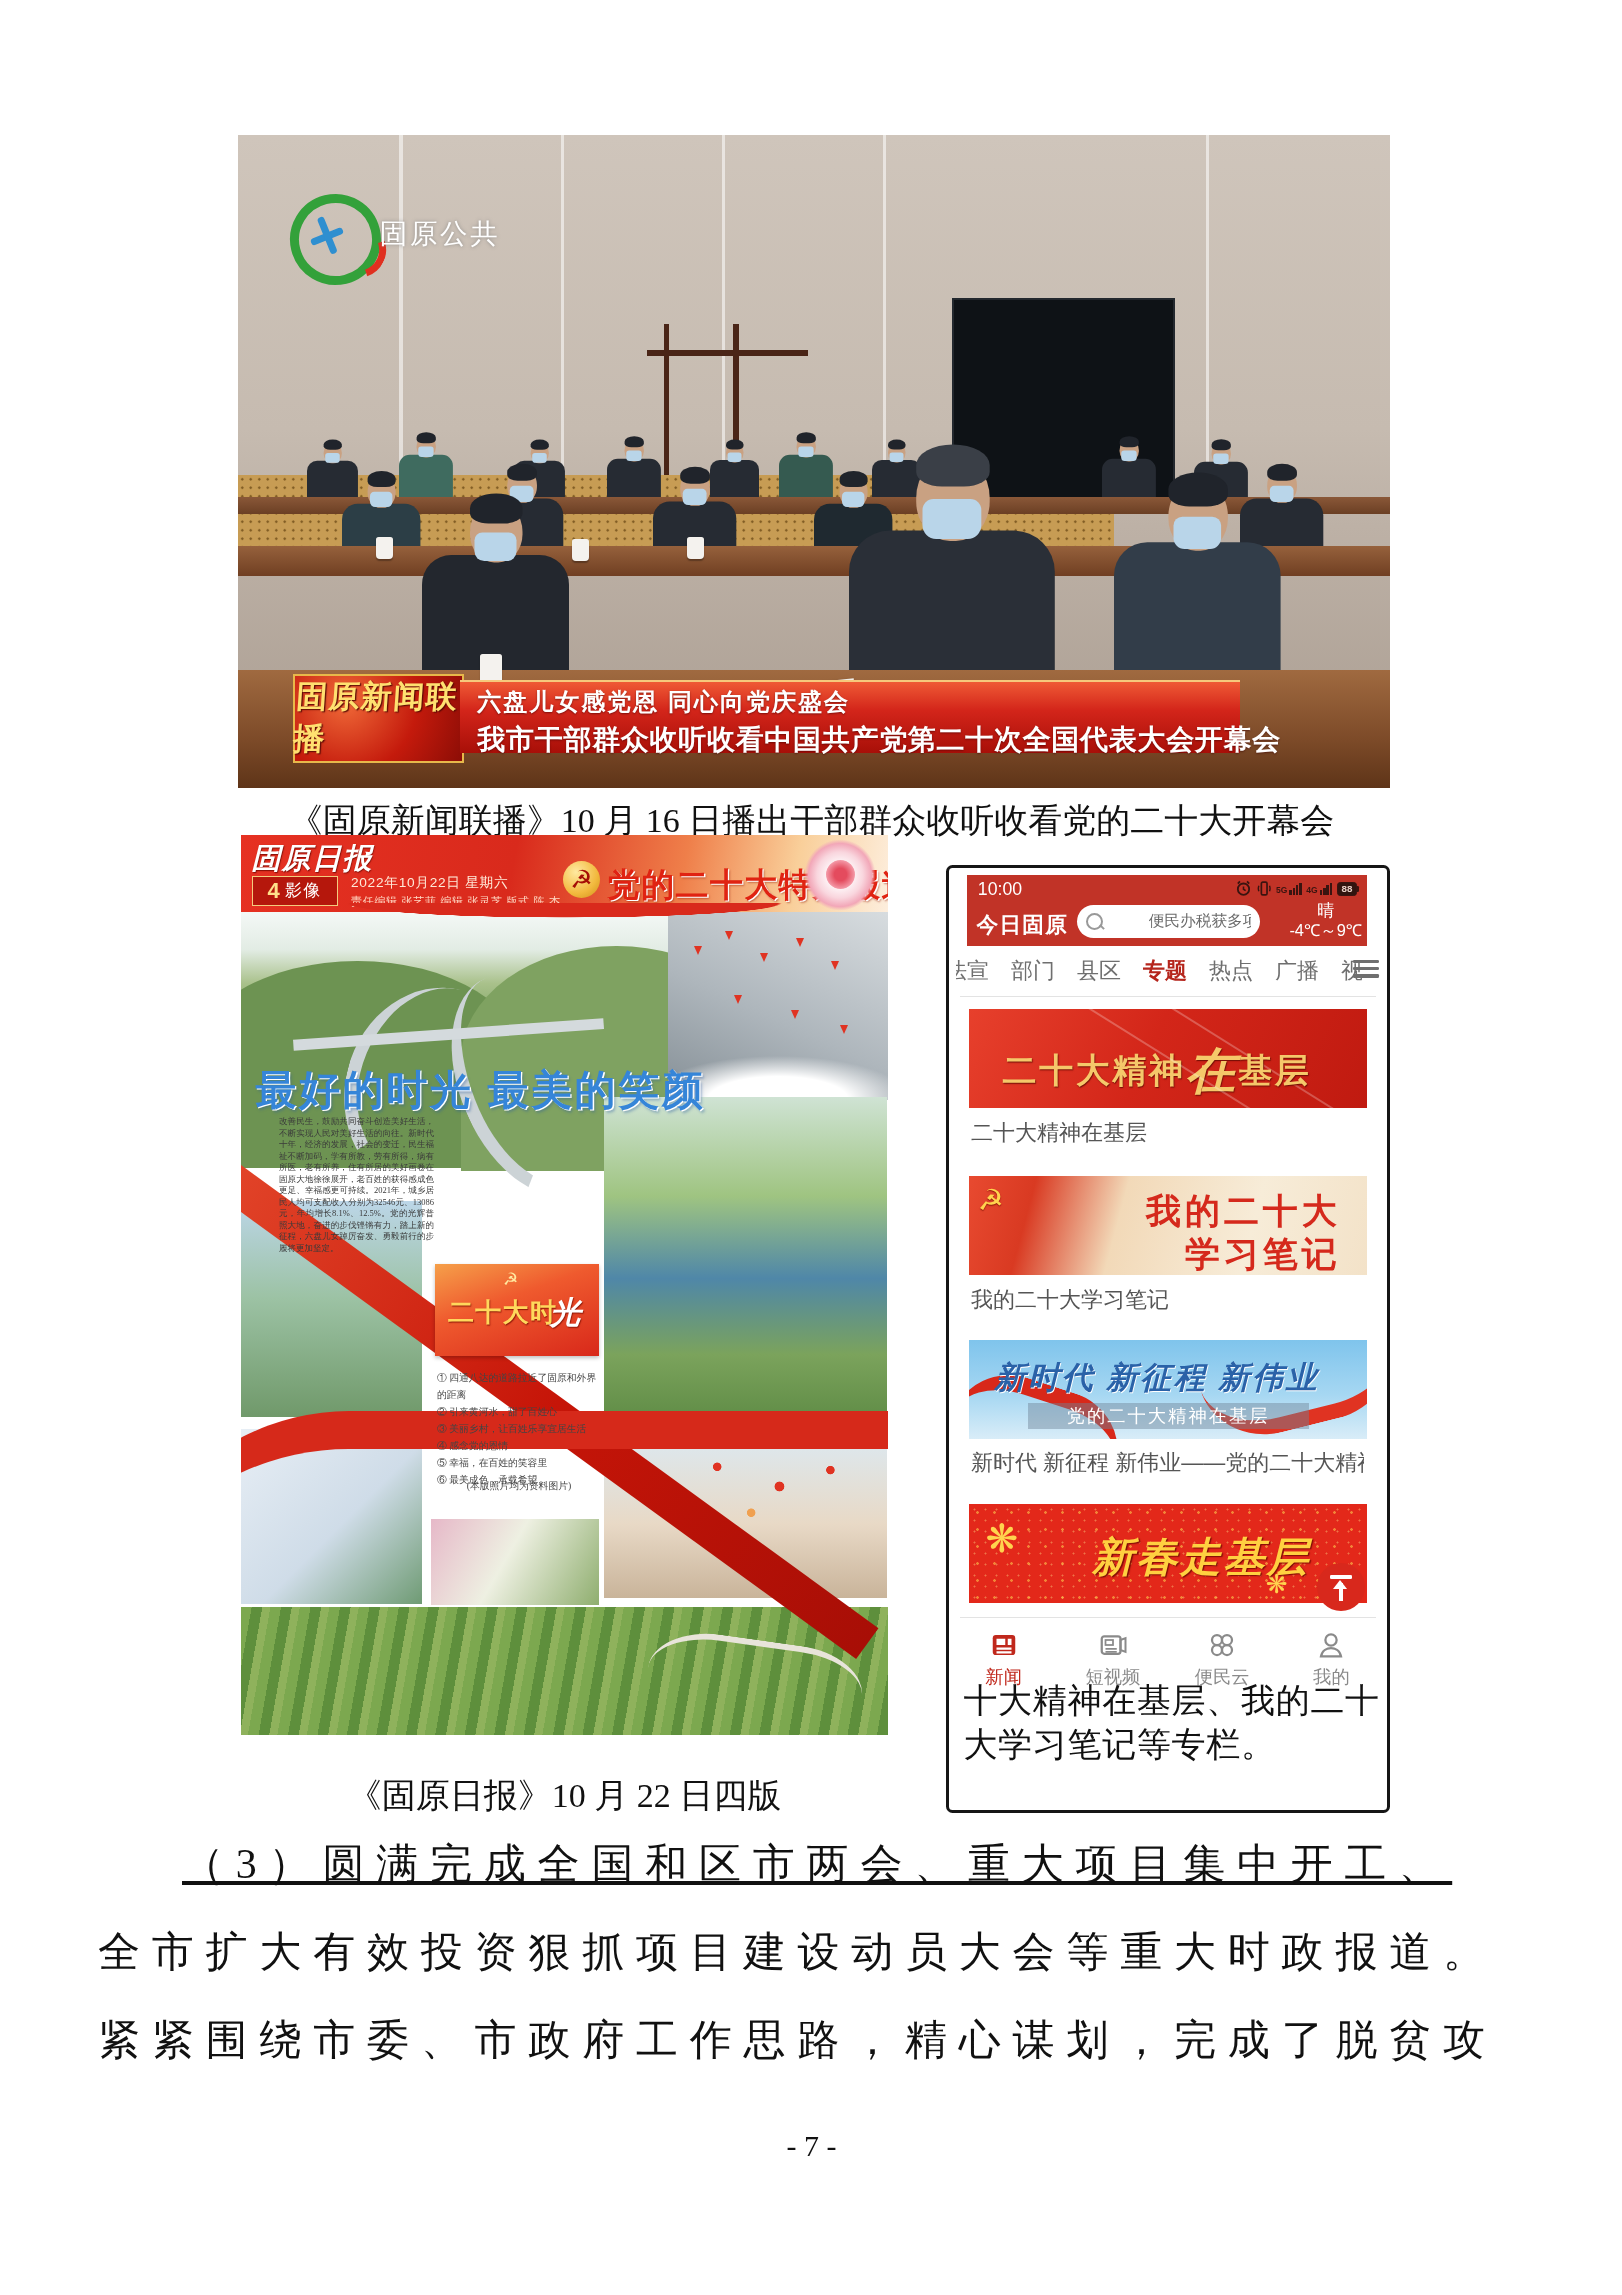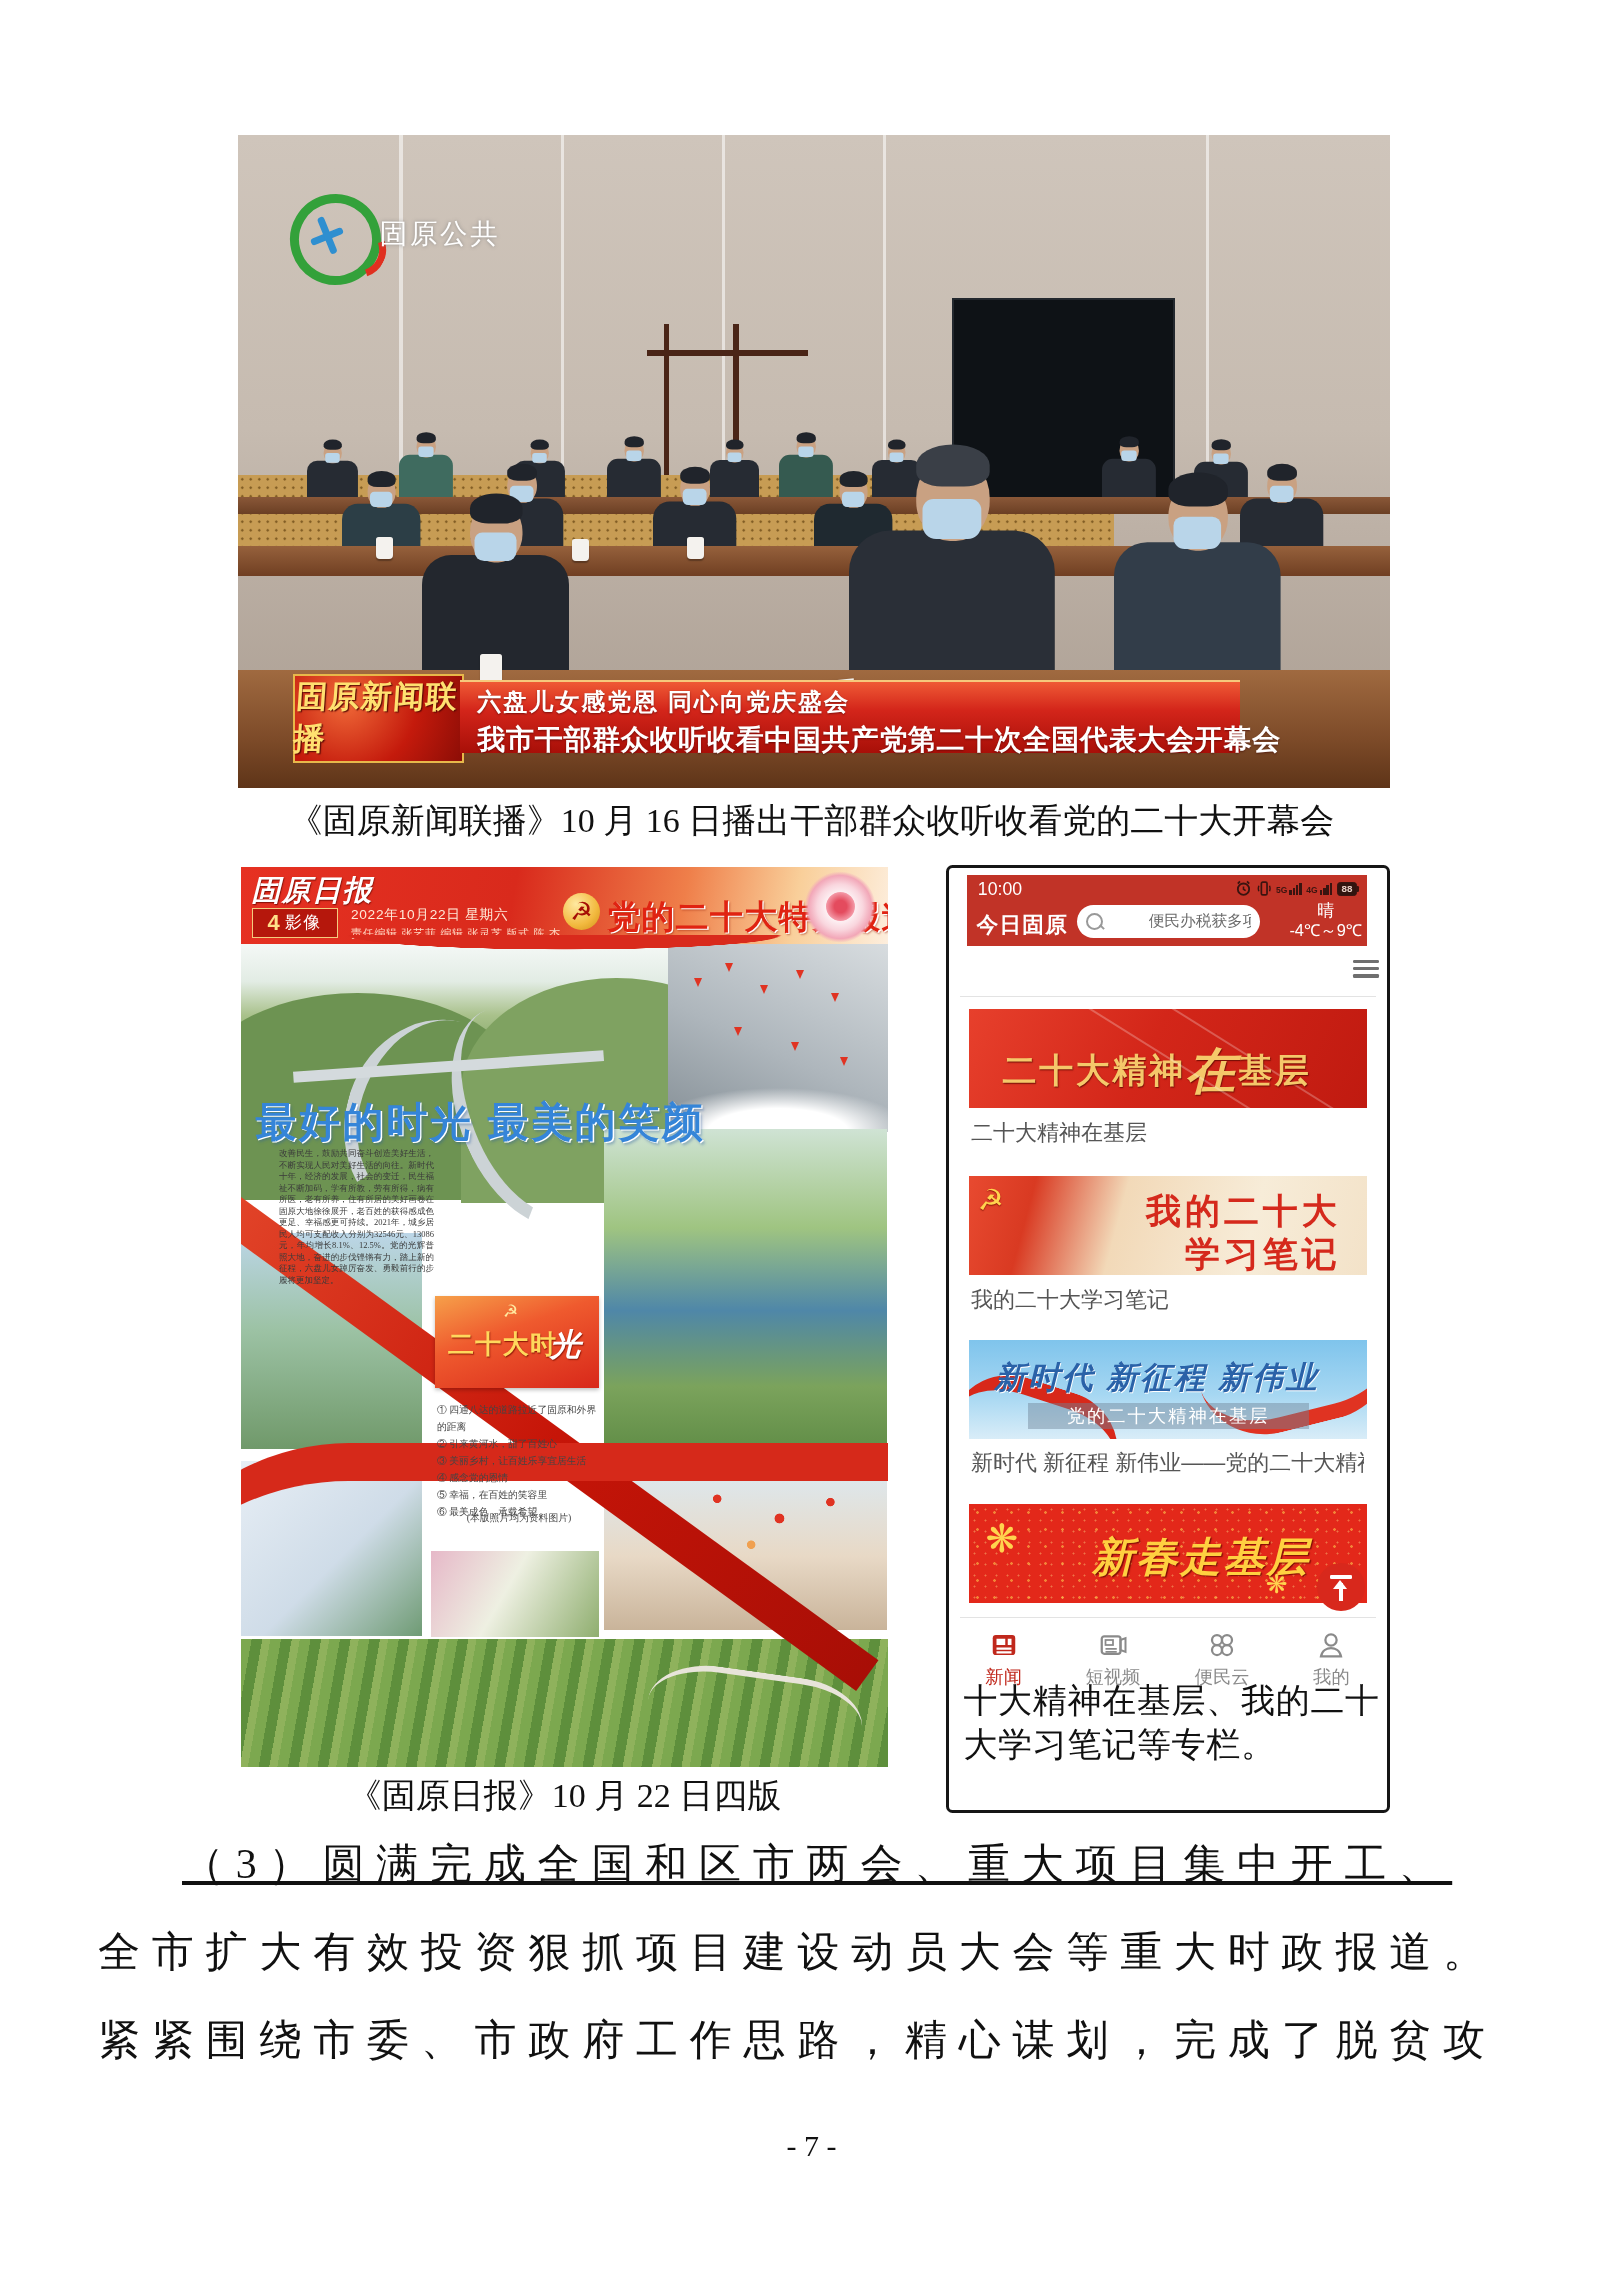--- a/index.html
+++ b/index.html
@@ -40,21 +40,21 @@
   #newsbar .l2{color:#fff;font-size:28px;font-weight:bold;letter-spacing:0.7px;margin-top:2.6px;text-shadow:0 1.3px 2px rgba(60,0,0,.55);white-space:nowrap;}
 
   
   .doccap{font-family:"Liberation Serif",serif;color:#111;font-size:34px;text-align:center;white-space:nowrap;}
   #bodytext{left:98px;top:1820px;width:1446px;font-family:"Liberation Serif",serif;color:#111;}
   #bodytext .bl{height:88px;line-height:88px;font-size:42px;letter-spacing:11.8px;white-space:nowrap;}
   #bodytext .indent{padding-left:84px;text-decoration:underline;}
   #pagenum{left:0;top:2129px;width:1623px;text-align:center;font-size:30px;color:#111;font-family:"Liberation Serif",serif;}
 
   
-  #newspaper{left:241px;top:867px;width:647px;height:900px;background:#fff;overflow:hidden;}
+  #newspaper{left:241px;top:835px;width:647px;height:900px;background:#fff;overflow:hidden;}
   #np-header{position:absolute;left:0;top:0;width:100%;height:77px;
     background:linear-gradient(100deg,#e63122 0%,#d92a1c 42%,#ef7f4a 68%,#f9cf9a 85%,#fdeedd 100%);}
   #np-header:after{content:"";position:absolute;left:0;bottom:-17px;width:100%;height:26px;
     background:radial-gradient(60% 100% at 50% 0,#d92a1c 55%,transparent 56%);}
   .np-masthead{position:absolute;left:10.5px;top:3.9px;color:#fff;font-size:29px;font-weight:bold;font-style:italic;letter-spacing:1.3px;text-shadow:0.7px 0.7px 1.3px #7e0d05;}
   .np-badge{position:absolute;left:10.5px;top:41px;width:84px;height:27.5px;background:#b5170c;border:1.3px solid #f3cc7e;display:flex;align-items:center;justify-content:center;gap:5.2px;}
   .np-badge .num{color:#ffe08a;font-size:22px;font-weight:bold;}
   .np-badge .lbl{color:#fff;font-size:17px;letter-spacing:1.3px;}
   .np-date{position:absolute;left:110px;top:39px;color:#ffe9d8;font-size:13.7px;letter-spacing:0.7px;white-space:nowrap;}
   .np-eds{position:absolute;left:110px;top:59px;color:#ffd9c4;font-size:11px;letter-spacing:0.7px;white-space:nowrap;}
@@ -419,20 +419,29 @@
     <div class="searchpill">
       <span class="mag"></span>
       <span class="ph">便民办税获多项进展</span>
     </div>
     <div class="weather">
       <div class="w1">晴</div>
       <div class="w2">-4℃～9℃</div>
     </div>
   </div>
 
+  <div id="app-tabs">
+    <span class="tb first">法宣</span>
+    <span class="tb">部门</span>
+    <span class="tb">县区</span>
+    <span class="tb active">专题</span>
+    <span class="tb">热点</span>
+    <span class="tb">广播</span>
+    <span class="tb">视</span>
+  </div>
   <div class="burger">
       <i></i>
       <i></i>
       <i></i>
     </div>
   <div class="hdiv" style="top:128px"></div>
 
   <div class="banner" id="bn1">
     <div class="t"><span>二十大精神</span><span class="acc">在</span><span>基层</span></div>
   </div>

